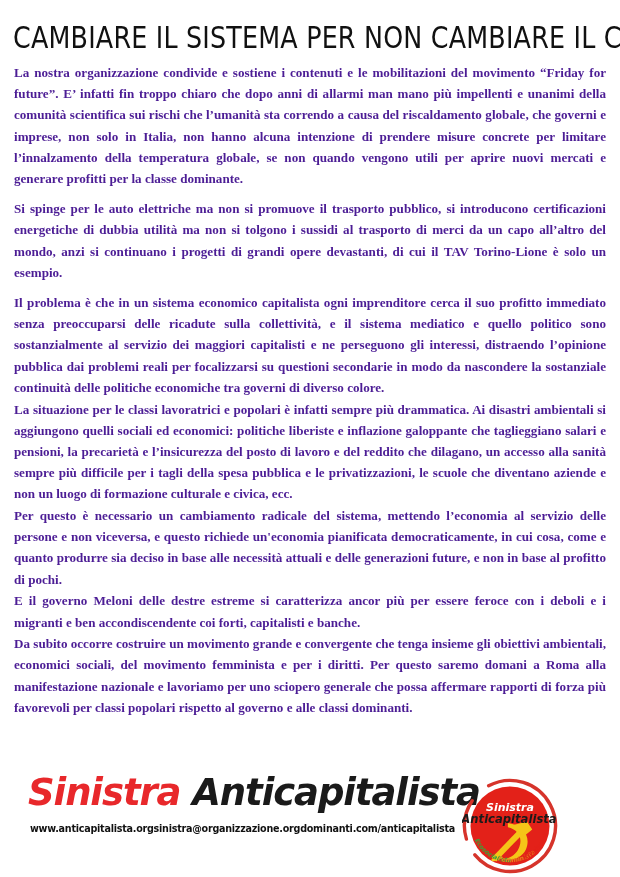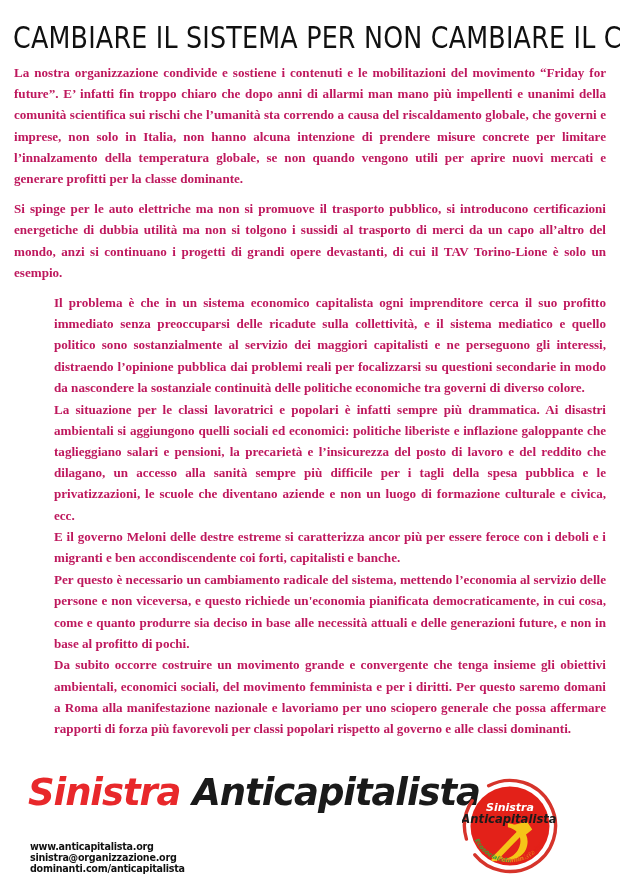--- a/index.html
+++ b/index.html
@@ -49,25 +49,25 @@
     width: 592px;
   }
   .para {
     font-family: "Liberation Serif", serif;
     font-weight: bold;
     font-size: 13.1px;
     line-height: 21.2px;
     text-align: justify;
     text-justify: inter-word;
     margin: 0 0 3.5px 0;
-    color: #be185d;
+    color: #4c1d95;
     -webkit-hyphens: auto;
     hyphens: auto;
   }
-  .para.tight { margin-bottom: 0.5px; margin-left: 40px; }
+  .para.tight { margin-bottom: 0.5px; }
   .para.gap   { margin-bottom: 9px; }
 
   
   .footer {
     position: absolute;
     left: 0;
     bottom: 0;
     width: 572px;
     height: 108px;
     text-align: center;
@@ -117,26 +117,25 @@
     top: 15px;
     width: 428px;
     height: 7px;
     overflow: hidden;
   }
   .tagline-swoosh svg { display: block; }
 
   .contacts {
     position: absolute;
     left: 30px;
-    top: 72px;
+    top: 54px;
     width: 420px;
     display: flex;
     justify-content: space-between;
     align-items: baseline;
-    flex-direction: column;
   }
   .contact {
     font-family: "DejaVu Sans", sans-serif;
     font-weight: bold;
     font-size: 9.6px;
     letter-spacing: -0.25px;
     color: #111111;
     white-space: nowrap;
   }
 
@@ -155,22 +154,22 @@
 
 <div class="page">
 
   <div class="headline">CAMBIARE IL SISTEMA PER NON CAMBIARE IL CLIMA</div>
 
   <div class="body-copy">
     <p class="para gap">La nostra organizzazione condivide e sostiene i contenuti e le mobilitazioni del movimento “Friday for future”. E’ infatti fin troppo chiaro che dopo anni di allarmi man mano più impellenti e unanimi della comunità scientifica sui rischi che l’umanità sta correndo a causa del riscaldamento globale, che governi e imprese, non solo in Italia, non hanno alcuna intenzione di prendere misure concrete per limitare l’innalzamento della temperatura globale, se non quando vengono utili per aprire nuovi mercati e generare profitti per la classe dominante.</p>
     <p class="para gap">Si spinge per le auto elettriche ma non si promuove il trasporto pubblico, si introducono certificazioni energetiche di dubbia utilità ma non si tolgono i sussidi al trasporto di merci da un capo all’altro del mondo, anzi si continuano i progetti di grandi opere devastanti, di cui il TAV Torino-Lione è solo un esempio.</p>
     <p class="para tight">Il problema è che in un sistema economico capitalista ogni imprenditore cerca il suo profitto immediato senza preoccuparsi delle ricadute sulla collettività, e il sistema mediatico e quello politico sono sostanzialmente al servizio dei maggiori capitalisti e ne perseguono gli interessi, distraendo l’opinione pubblica dai problemi reali per focalizzarsi su questioni secondarie in modo da nascondere la sostanziale continuità delle politiche economiche tra governi di diverso colore.</p>
     <p class="para tight">La situazione per le classi lavoratrici e popolari è infatti sempre più drammatica. Ai disastri ambientali si aggiungono quelli sociali ed economici: politiche liberiste e inflazione galoppante che taglieggiano salari e pensioni, la precarietà e l’insicurezza del posto di lavoro e del reddito che dilagano, un accesso alla sanità sempre più difficile per i tagli della spesa pubblica e le privatizzazioni, le scuole che diventano aziende e non un luogo di formazione culturale e civica, ecc.</p>
+    <p class="para tight">Per questo è necessario un cambiamento radicale del sistema, mettendo l’economia al servizio delle persone e non viceversa, e questo richiede un'economia pianificata democraticamente, in cui cosa, come e quanto produrre sia deciso in base alle necessità attuali e delle generazioni future, e non in base al profitto di pochi.</p>
     <p class="para tight">E il governo Meloni delle destre estreme si caratterizza ancor più per essere feroce con i deboli e i migranti e ben accondiscendente coi forti, capitalisti e banche.</p>
-    <p class="para tight">Per questo è necessario un cambiamento radicale del sistema, mettendo l’economia al servizio delle persone e non viceversa, e questo richiede un'economia pianificata democraticamente, in cui cosa, come e quanto produrre sia deciso in base alle necessità attuali e delle generazioni future, e non in base al profitto di pochi.</p>
     <p class="para tight">Da subito occorre costruire un movimento grande e convergente che tenga insieme gli obiettivi ambientali, economici sociali, del movimento femminista e per i diritti. Per questo saremo domani a Roma alla manifestazione nazionale e lavoriamo per uno sciopero generale che possa affermare rapporti di forza più favorevoli per classi popolari rispetto al governo e alle classi dominanti.</p>
   </div>
 
   <div class="footer">
 
     <div class="brand">
       <span class="red">Sinistra</span><span>&nbsp;</span><span class="black">Anticapitalista</span>
     </div>
 
 

